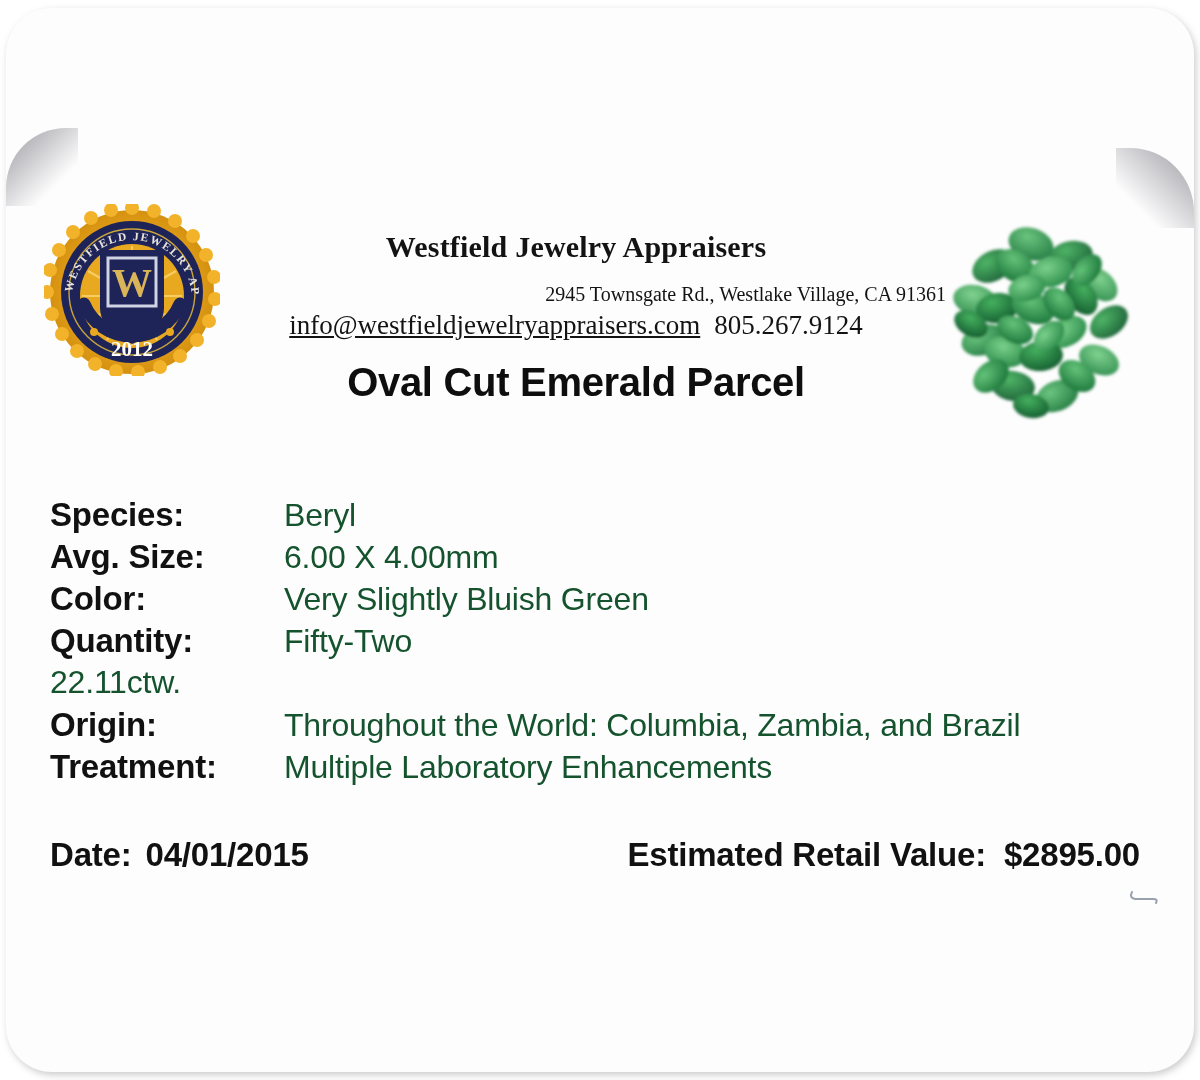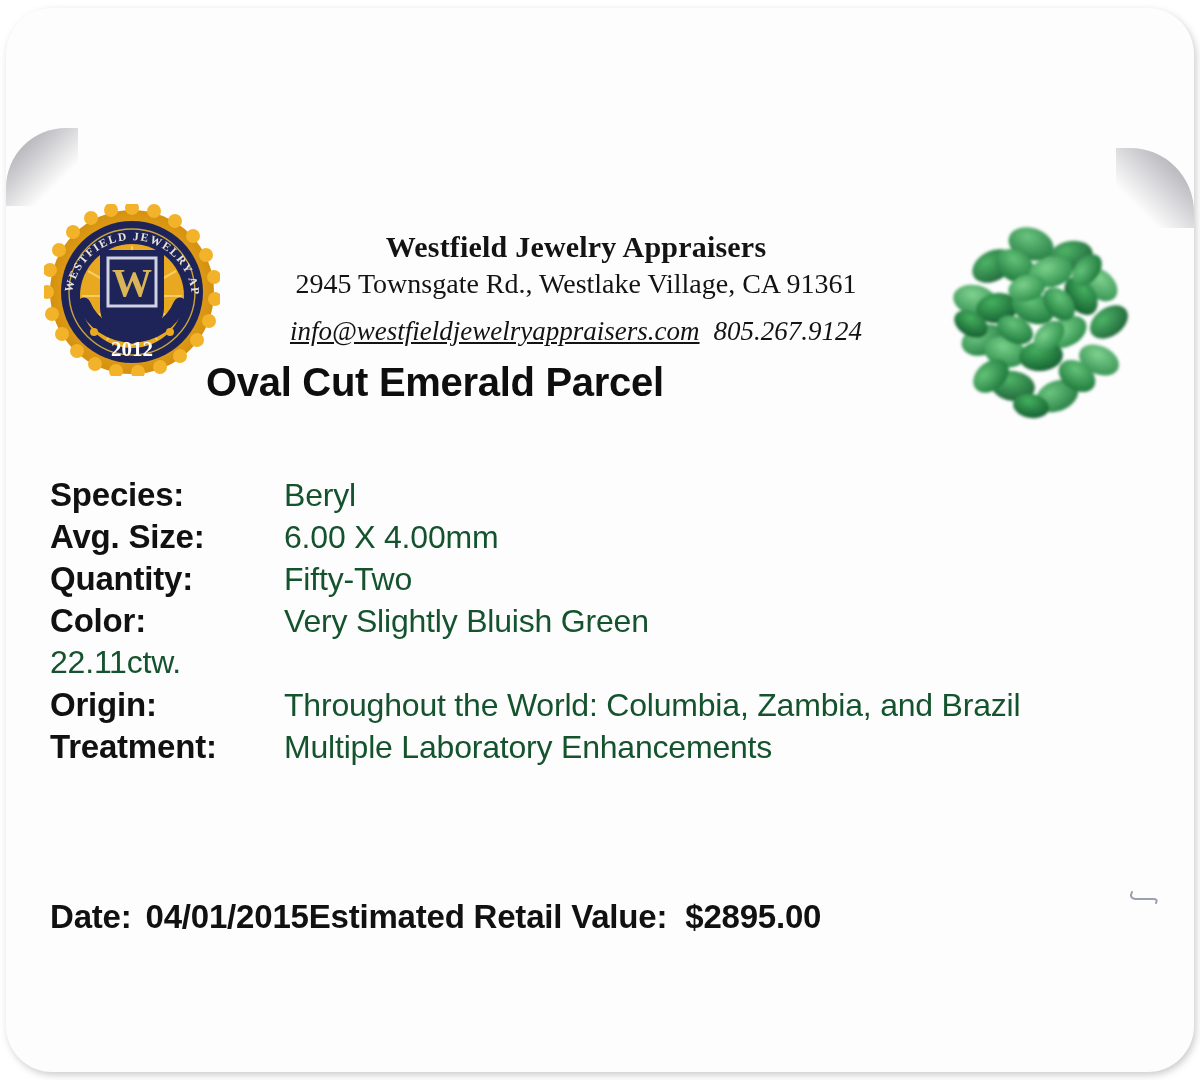--- a/index.html
+++ b/index.html
@@ -63,44 +63,45 @@
     font-family: "Liberation Serif", serif;
     color: #131313;
   }
   #company-name {
     font-size: 30px;
     font-weight: bold;
     letter-spacing: 0.2px;
     line-height: 1.12;
   }
   #company-address {
-    font-size: 28px;
+    font-size: 20px;
     line-height: 1.2;
-    margin-top: 3px;
+    margin-top: 18px;
+    text-align: right;
   }
   #contact-line {
     font-size: 27px;
     line-height: 1.2;
-    margin-top: 15px;
+    margin-top: 3px;
     white-space: nowrap;
-    font-style: italic;
   }
   #company-email {
     text-decoration: underline;
   }
   #company-phone {
     margin-left: 14px;
   }
 
   
   #doc-title {
     position: absolute;
     left: 200px;
     top: 352px;
     width: 740px;
+    text-align: center;
     font-family: "Liberation Sans", sans-serif;
     font-weight: bold;
     font-size: 40px;
     letter-spacing: -0.3px;
     color: #0e0e0e;
   }
 
   
   #gem-photo {
     position: absolute;
@@ -108,21 +109,21 @@
     top: 196px;
     width: 212px;
     height: 240px;
   }
   #gem-photo svg { display: block; width: 100%; height: 100%; }
 
   
   #spec-list {
     position: absolute;
     left: 44px;
-    top: 468px;
+    top: 488px;
     width: 1110px;
   }
   .spec-row {
     display: flex;
     align-items: baseline;
     height: 42px;
   }
   .spec-label {
     width: 234px;
     flex: 0 0 234px;
@@ -136,24 +137,24 @@
     font-weight: normal;
     color: #14532d;
     letter-spacing: -0.2px;
     white-space: nowrap;
   }
 
   
   #footer {
     position: absolute;
     left: 44px;
-    top: 890px;
+    top: 828px;
     width: 1090px;
     display: flex;
-    justify-content: flex-start;
+    justify-content: space-between;
     align-items: baseline;
   }
   #date-block, #value-block {
     font-weight: bold;
     font-size: 33px;
     color: #111111;
     white-space: nowrap;
     letter-spacing: -0.2px;
   }
   #date-label { margin-right: 14px; }
@@ -326,26 +327,26 @@
     <div id="spec-list">
       <div class="spec-row">
         <span class="spec-label">Species:</span>
         <span class="spec-value">Beryl</span>
       </div>
       <div class="spec-row">
         <span class="spec-label">Avg. Size:</span>
         <span class="spec-value">6.00 X 4.00mm</span>
       </div>
       <div class="spec-row">
+        <span class="spec-label">Color:</span>
+        <span class="spec-value">Very Slightly Bluish Green</span>
+      </div>
+      <div class="spec-row">
         <span class="spec-label">Quantity:</span>
         <span class="spec-value">Fifty-Two</span>
-      </div>
-      <div class="spec-row">
-        <span class="spec-label">Color:</span>
-        <span class="spec-value">Very Slightly Bluish Green</span>
       </div>
       <div class="spec-row">
         <span class="spec-value">22.11ctw.</span>
       </div>
       <div class="spec-row">
         <span class="spec-label">Origin:</span>
         <span class="spec-value">Throughout the World: Columbia, Zambia, and Brazil</span>
       </div>
       <div class="spec-row">
         <span class="spec-label">Treatment:</span>

